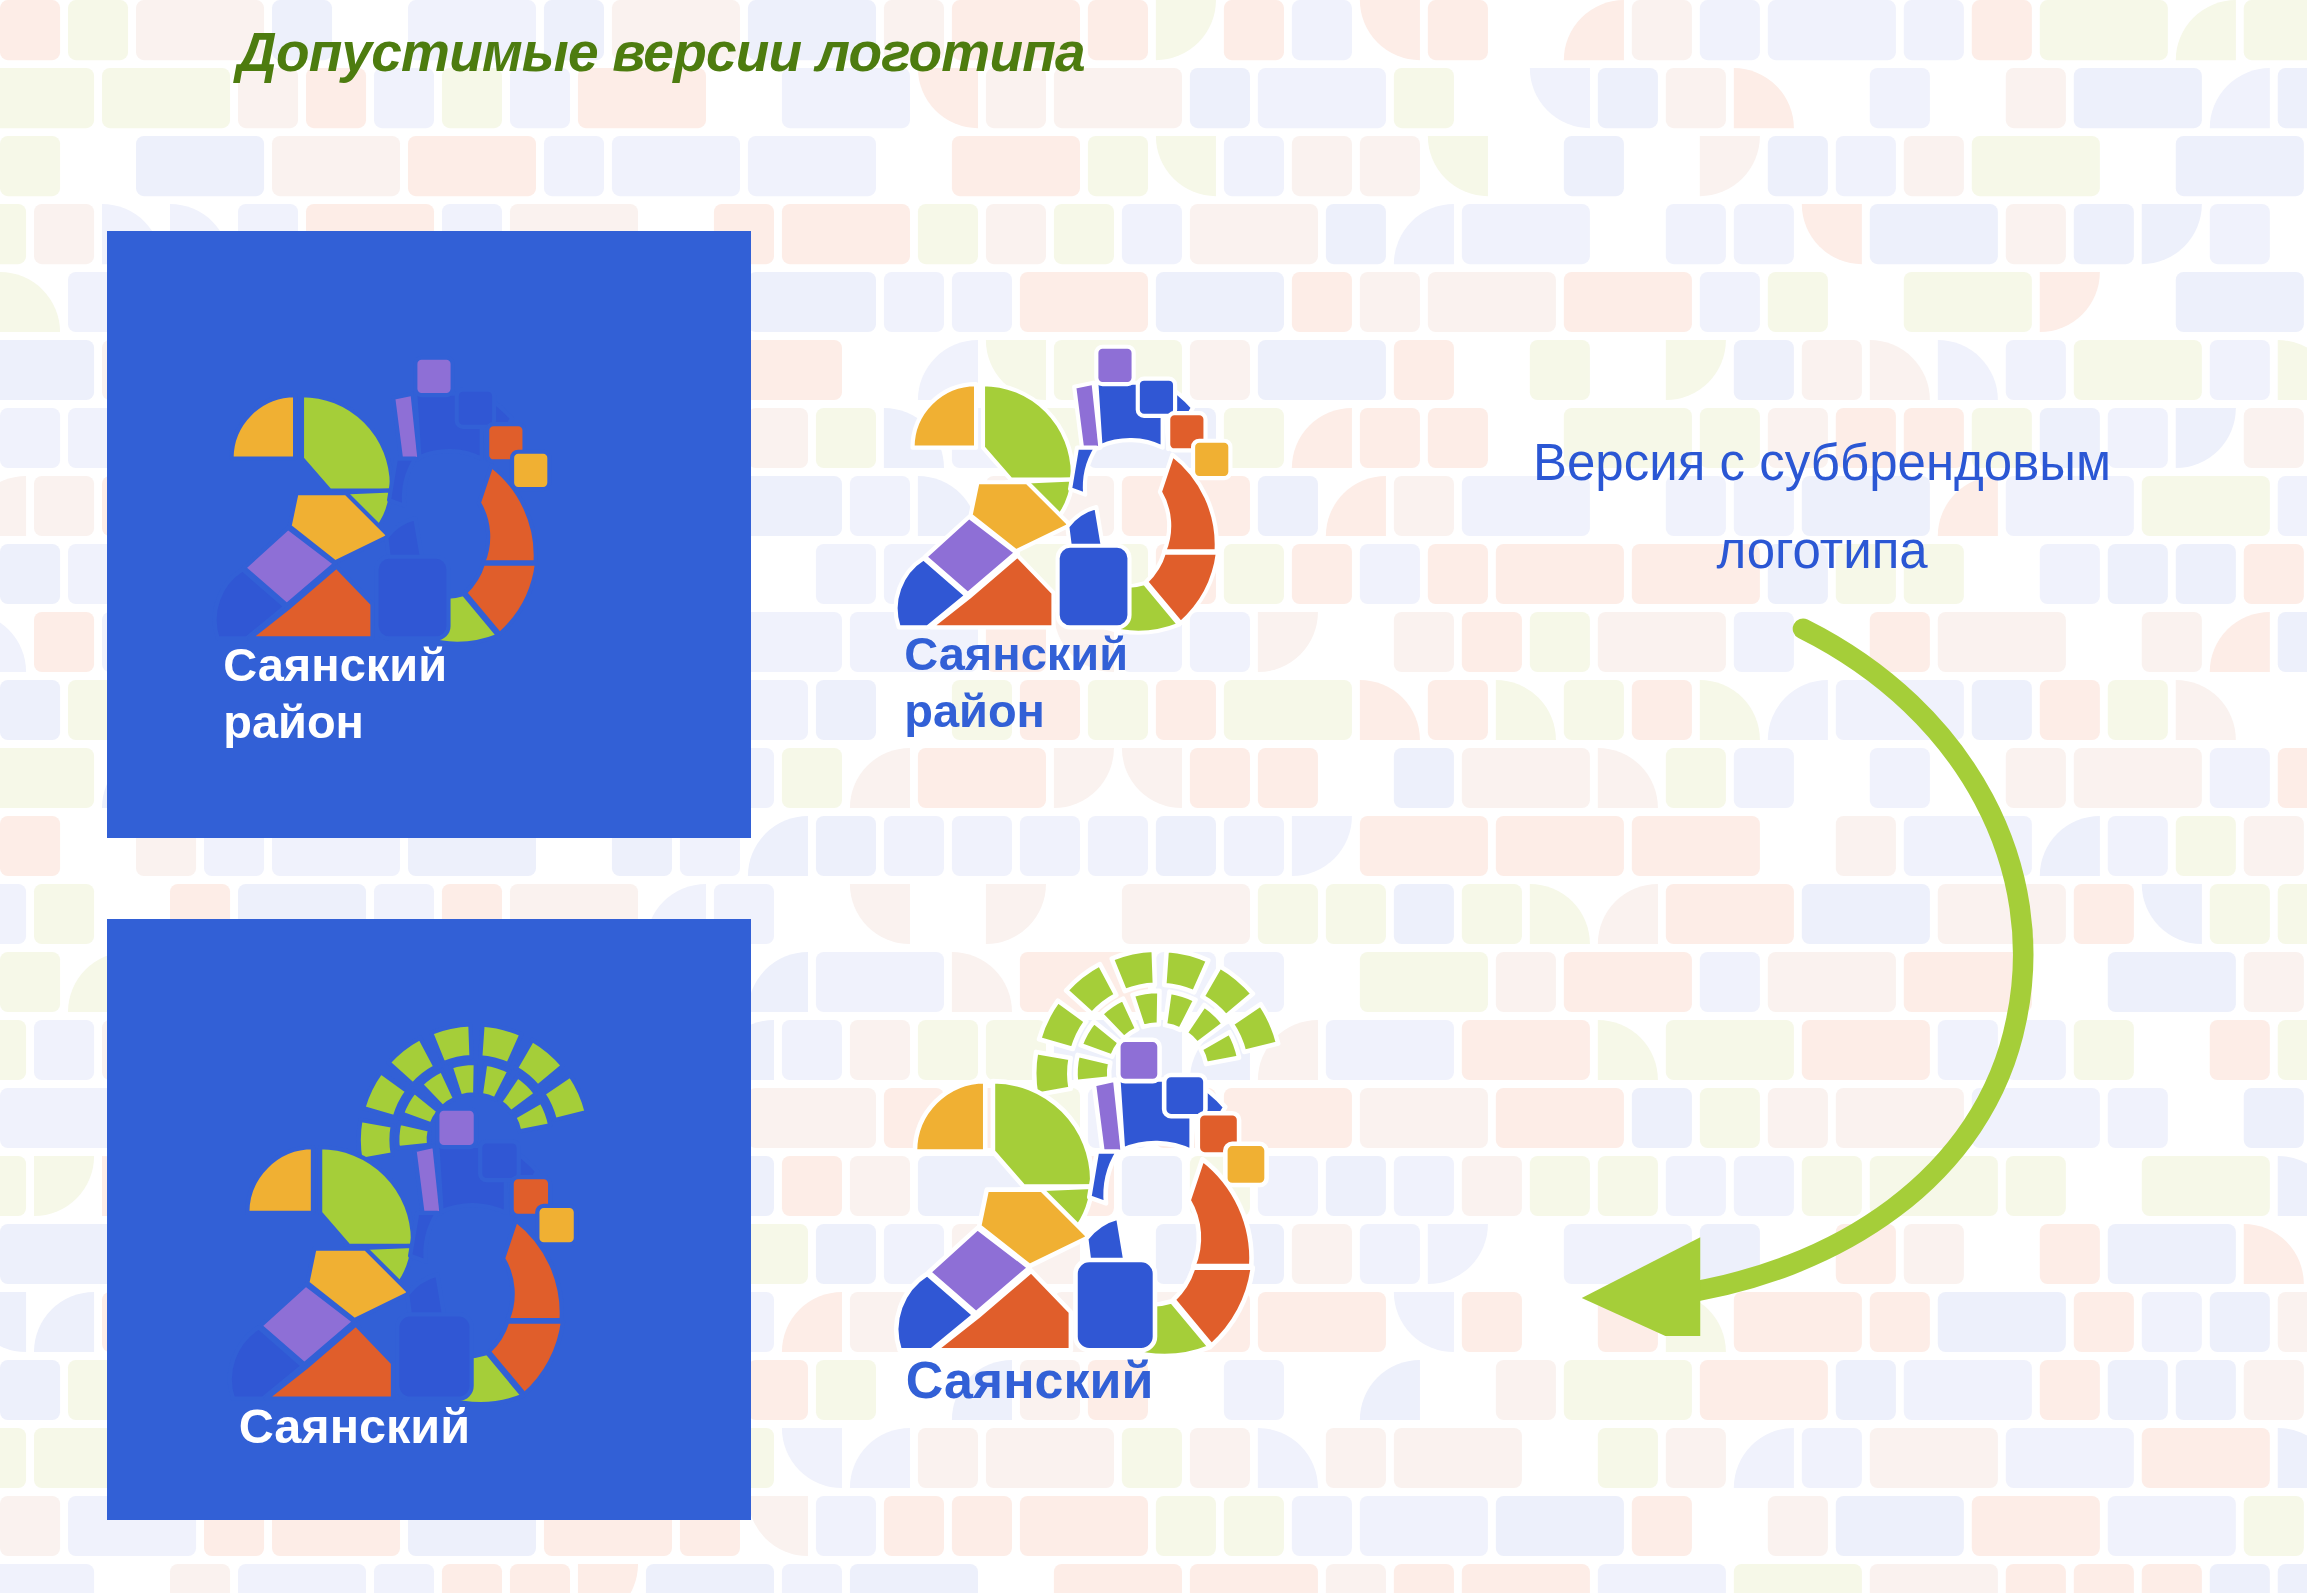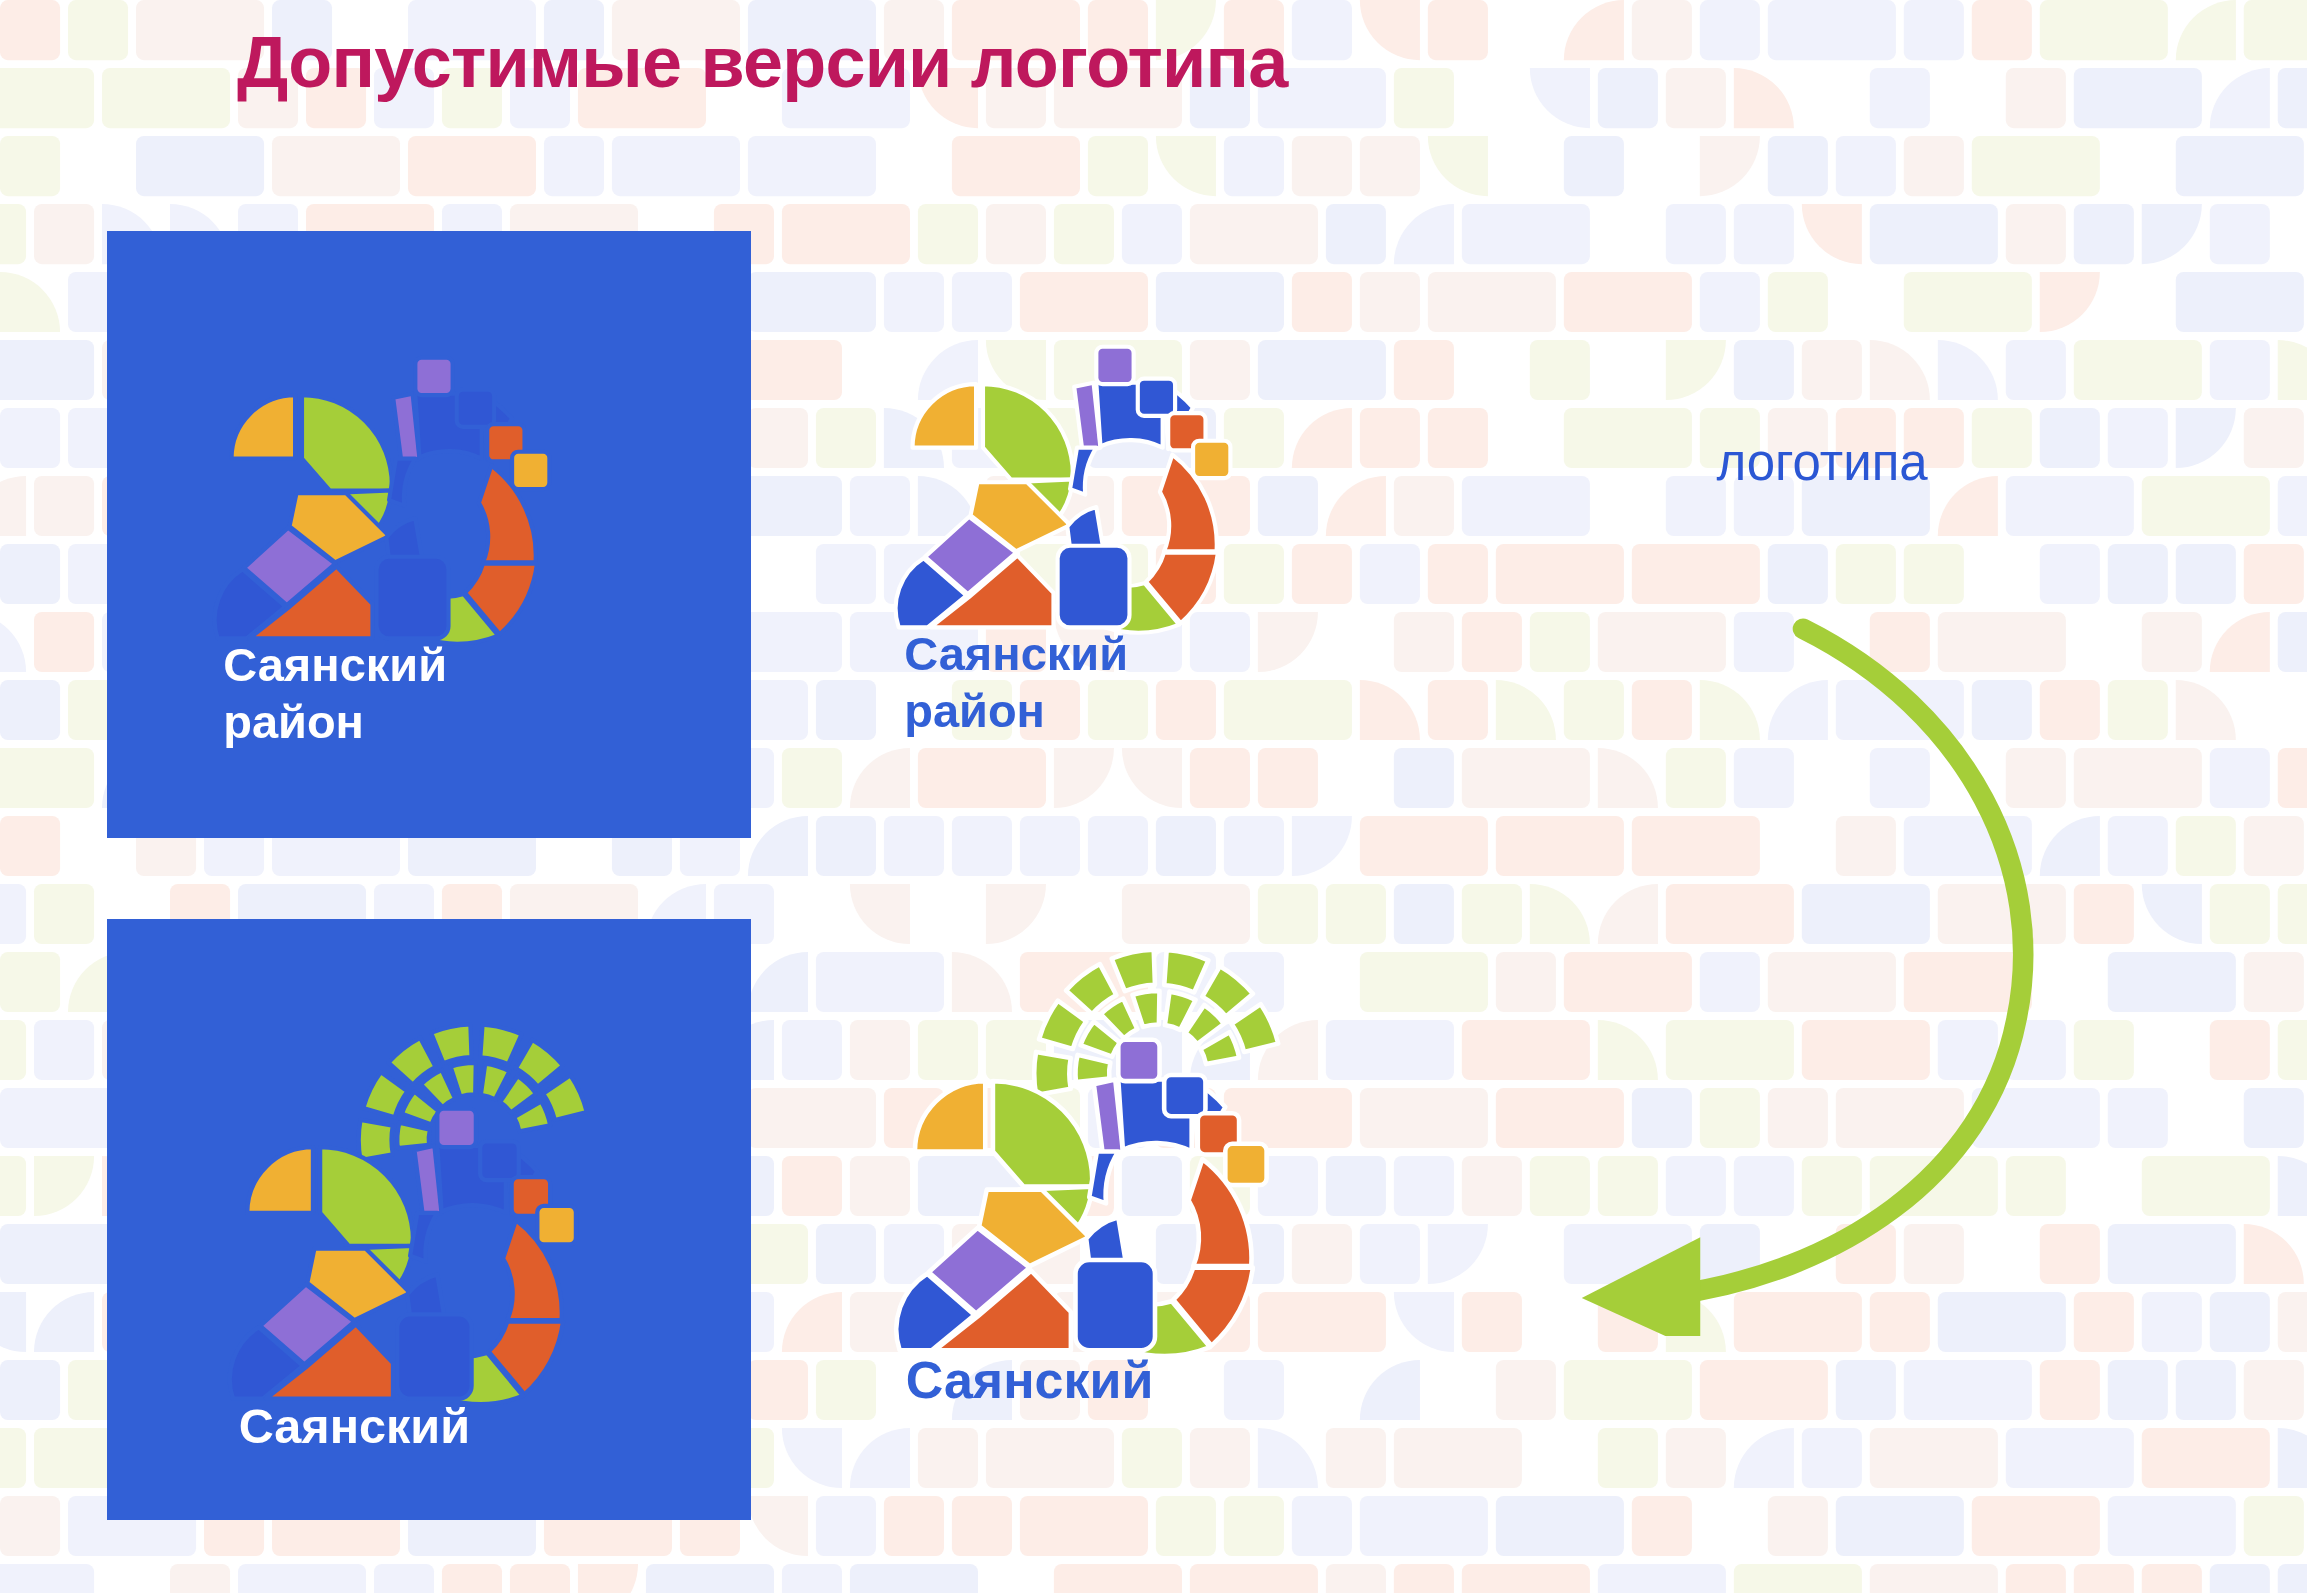--- a/index.html
+++ b/index.html
@@ -7,22 +7,22 @@
     width:2307px;height:1594px;position:relative;overflow:hidden;
     background:#ffffff;
     font-family:"Liberation Sans","DejaVu Sans",sans-serif;
   }
   #bg-pattern{position:absolute;inset:0;z-index:0;}
   #content{position:absolute;inset:0;z-index:2;}
 
   
   .page-title{
     position:absolute;left:237px;top:20.6px;
-    font-size:72px;font-weight:bold;color:#be185d;
-    letter-spacing:-0.8px;white-space:nowrap;line-height:1.15;
+    font-size:55px;font-weight:bold;color:#4d7c0f;
+    letter-spacing:-0.8px;white-space:nowrap;line-height:1.15;font-style:italic;
   }
 
   
   .logo-panel{
     position:absolute;background:#3260D6;
   }
   #panel-1{left:107px;top:231px;width:644px;height:607px;}
   #panel-2{left:107px;top:919px;width:644px;height:601px;}
 
   .logo-slot{position:absolute;}
@@ -817,20 +817,21 @@
             <rect x="404" y="100" width="54" height="54" rx="9" fill="#E05E2B"></rect>
             <rect x="440" y="140" width="54" height="54" rx="9" fill="#F0B033"></rect>
           </g>
         </g>
         <text x="22" y="592" fill="#3260D6" font-family="Liberation Sans, sans-serif" font-size="68" font-weight="bold">Саянский</text>
         <text x="22" y="674" fill="#3260D6" font-family="Liberation Sans, sans-serif" font-size="68" font-weight="bold">район</text>
       </svg>
     </div>
 
   <div class="caption">
+    <div>Версия с суббрендовым</div>
     <div>логотипа</div>
   </div>
 
   <div id="arrow">
     <svg viewBox="0 0 860 920" xmlns="http://www.w3.org/2000/svg">
       <path d="M 430 25
                C 640 130, 740 330, 700 520
                C 660 720, 470 840, 265 868" fill="none" stroke="#A5CE39" stroke-width="26" stroke-linecap="round"></path>
       <path d="M 300 795 L 300 940 L 150 872 Z" fill="#A5CE39"></path>
     </svg>

